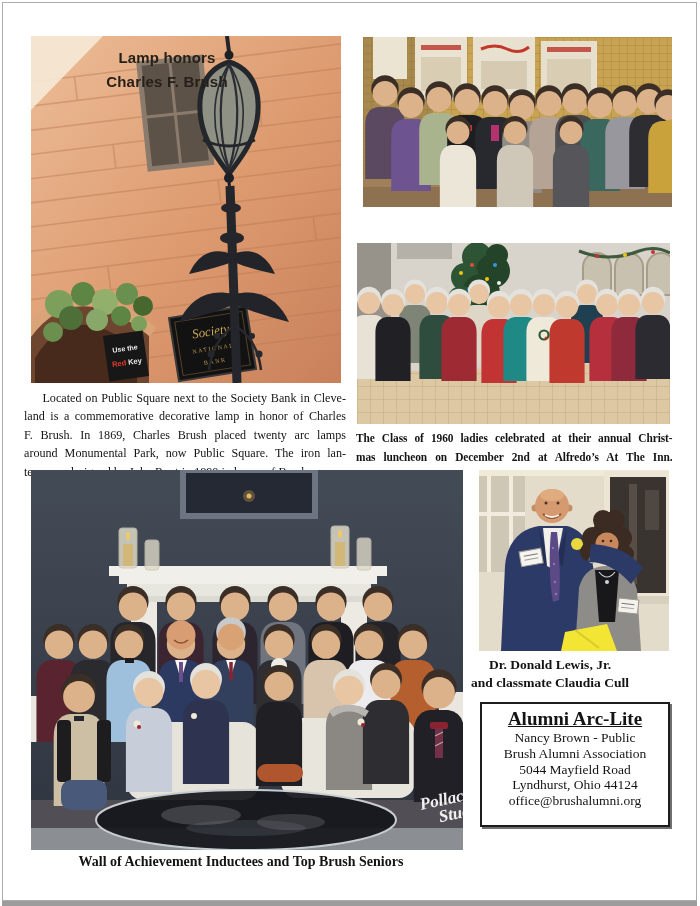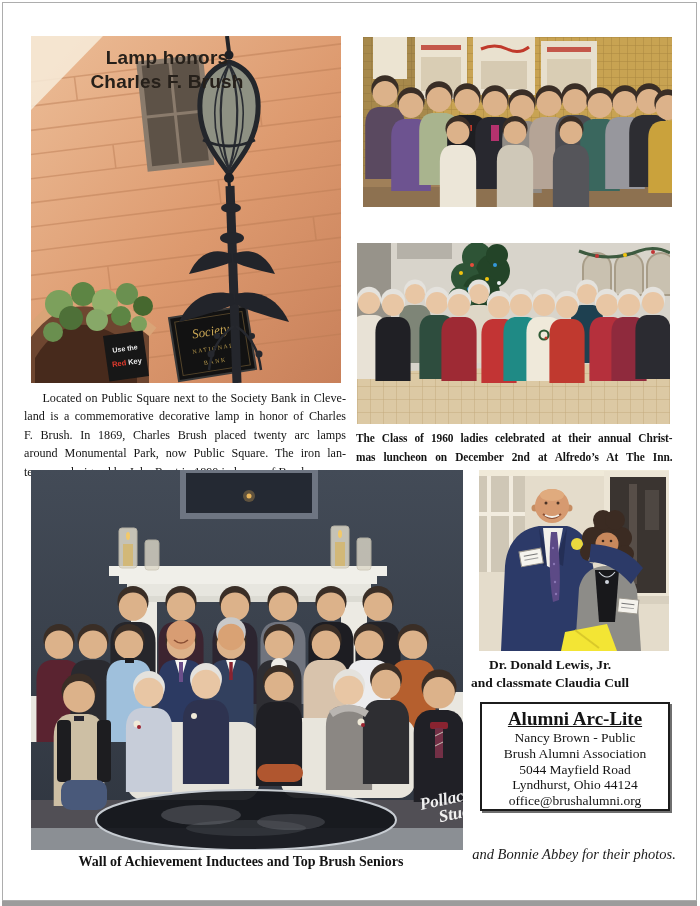--- a/index.html
+++ b/index.html
@@ -5,38 +5,38 @@
   html,body{margin:0;padding:0;background:#fff}
   .page{position:relative;width:700px;height:906px;background:#ffffff;overflow:hidden;
         font-family:"Liberation Serif","DejaVu Serif",serif;color:#141414}
   .frame{position:absolute;left:2px;top:2px;width:693px;height:897px;border:1px solid #adadad;pointer-events:none;z-index:50}
   .bottombar{position:absolute;left:2px;bottom:0;width:695px;height:5px;background:#9c9c9c;z-index:51}
   figure.photo{position:absolute;margin:0;overflow:hidden;background:#ddd}
   figure.photo svg{display:block}
   .lamp{left:31px;top:36px;width:310px;height:347px}
   .lampTxt{position:absolute;left:36px;top:10px;width:200px;text-align:center;
            font-family:"Liberation Sans","DejaVu Sans",sans-serif;font-weight:bold;
-           font-size:19px;line-height:24px;color:#26201a;letter-spacing:.2px}
+           font-size:15px;line-height:24px;color:#26201a;letter-spacing:.2px}
   .c99{left:363px;top:37px;width:309px;height:170px}
   .c60{left:357px;top:243px;width:313px;height:181px}
   .wall{left:31px;top:470px;width:432px;height:380px}
   .lewis{left:479px;top:470px;width:190px;height:181px}
   .cap{position:absolute;font-weight:bold;font-size:13.5px;color:#141414;text-align:center}
   .cap99{left:363px;top:210px;width:309px}
   .capWall{left:25px;top:854px;width:432px;font-size:14px}
   .capLewis{left:446px;top:656px;width:208px;font-size:13.5px;line-height:17.5px}
   .jpar{position:absolute;left:24px;top:389px;width:350px;transform:scaleX(.92);transform-origin:0 0;
         font-size:13.2px;line-height:18.4px}
   .jl{white-space:nowrap;text-align:justify;text-align-last:justify;overflow:hidden}
   .jl.first{text-indent:20px}
   .jl.last{text-align-last:left}
   .cap60{position:absolute;left:356px;top:429px;width:344px;transform:scaleX(.92);transform-origin:0 0;
          font-weight:bold;font-size:12.4px;line-height:18.5px;letter-spacing:-.1px}
   .alumni{position:absolute;left:480px;top:702px;width:186px;border:2px solid #1c1c1c;
-          box-shadow:2px 2px 0 #6f6f6f;background:#fff;text-align:center;padding:3px 0 0 0}
+          box-shadow:2px 2px 0 #6f6f6f;background:#fff;text-align:center;padding:3px 0 16px 0}
   .alumni .t{font-size:19px;font-weight:bold;text-decoration:underline;line-height:23px}
   .alumni .l{font-size:13.5px;line-height:15.8px}
   .thanks{position:absolute;left:448px;top:845px;width:252px;text-align:center;
           font-style:italic;font-size:14.5px;line-height:19px;color:#1a1a1a}
 </style>
 </head>
 <body>
 
 <svg width="0" height="0" style="position:absolute" aria-hidden="true">
   <defs>
@@ -459,15 +459,14 @@
   <div class="alumni">
     <div class="t">Alumni Arc-Lite</div>
     <div class="l">Nancy Brown - Public</div>
     <div class="l">Brush Alumni Association</div>
     <div class="l">5044 Mayfield Road</div>
     <div class="l">Lyndhurst, Ohio 44124</div>
     <div class="l">office@brushalumni.org</div>
   </div>
 
   <div class="thanks">
-    <div>and Bonnie Abbey for their photos.</div>
   </div>
 </div>
 
 </body></html>

